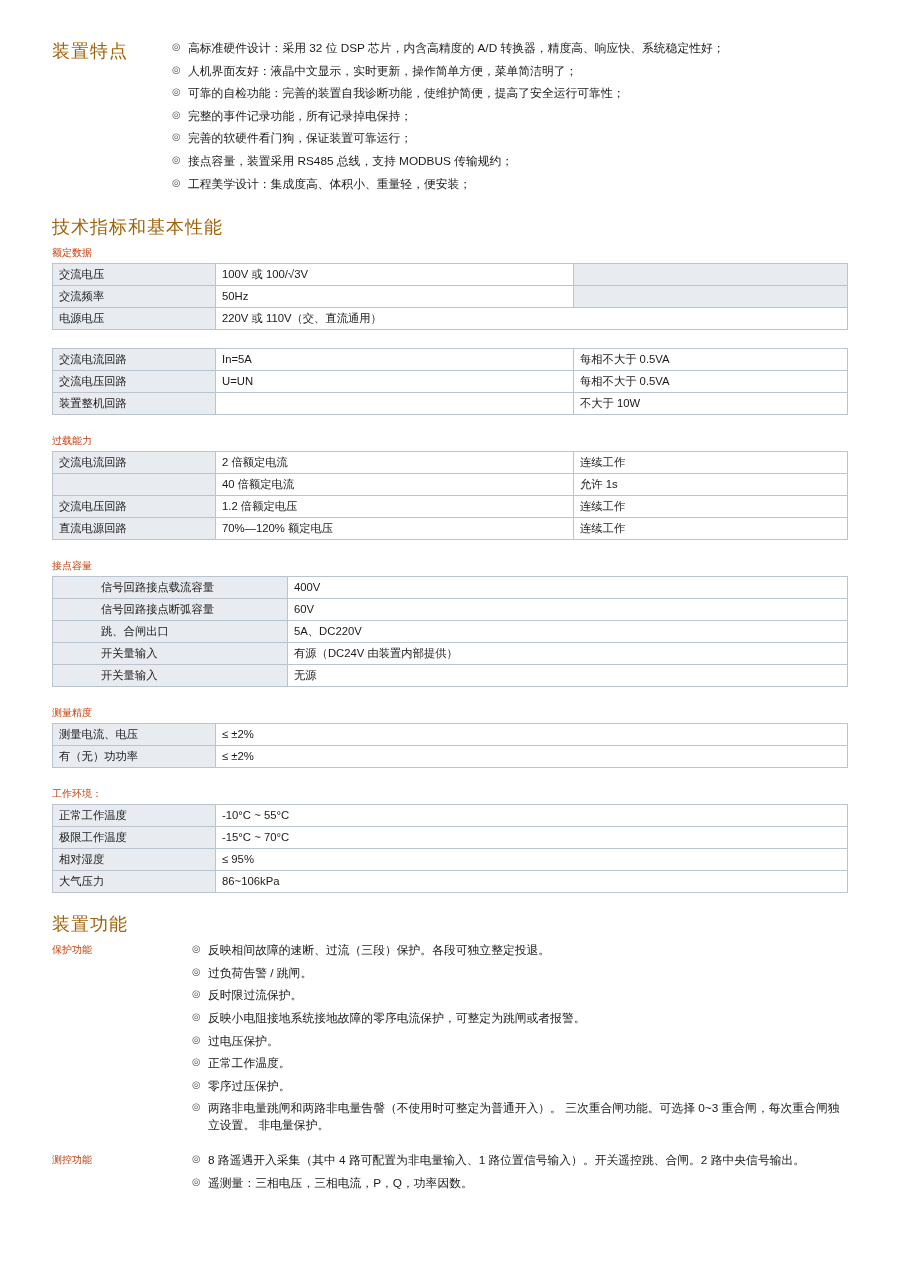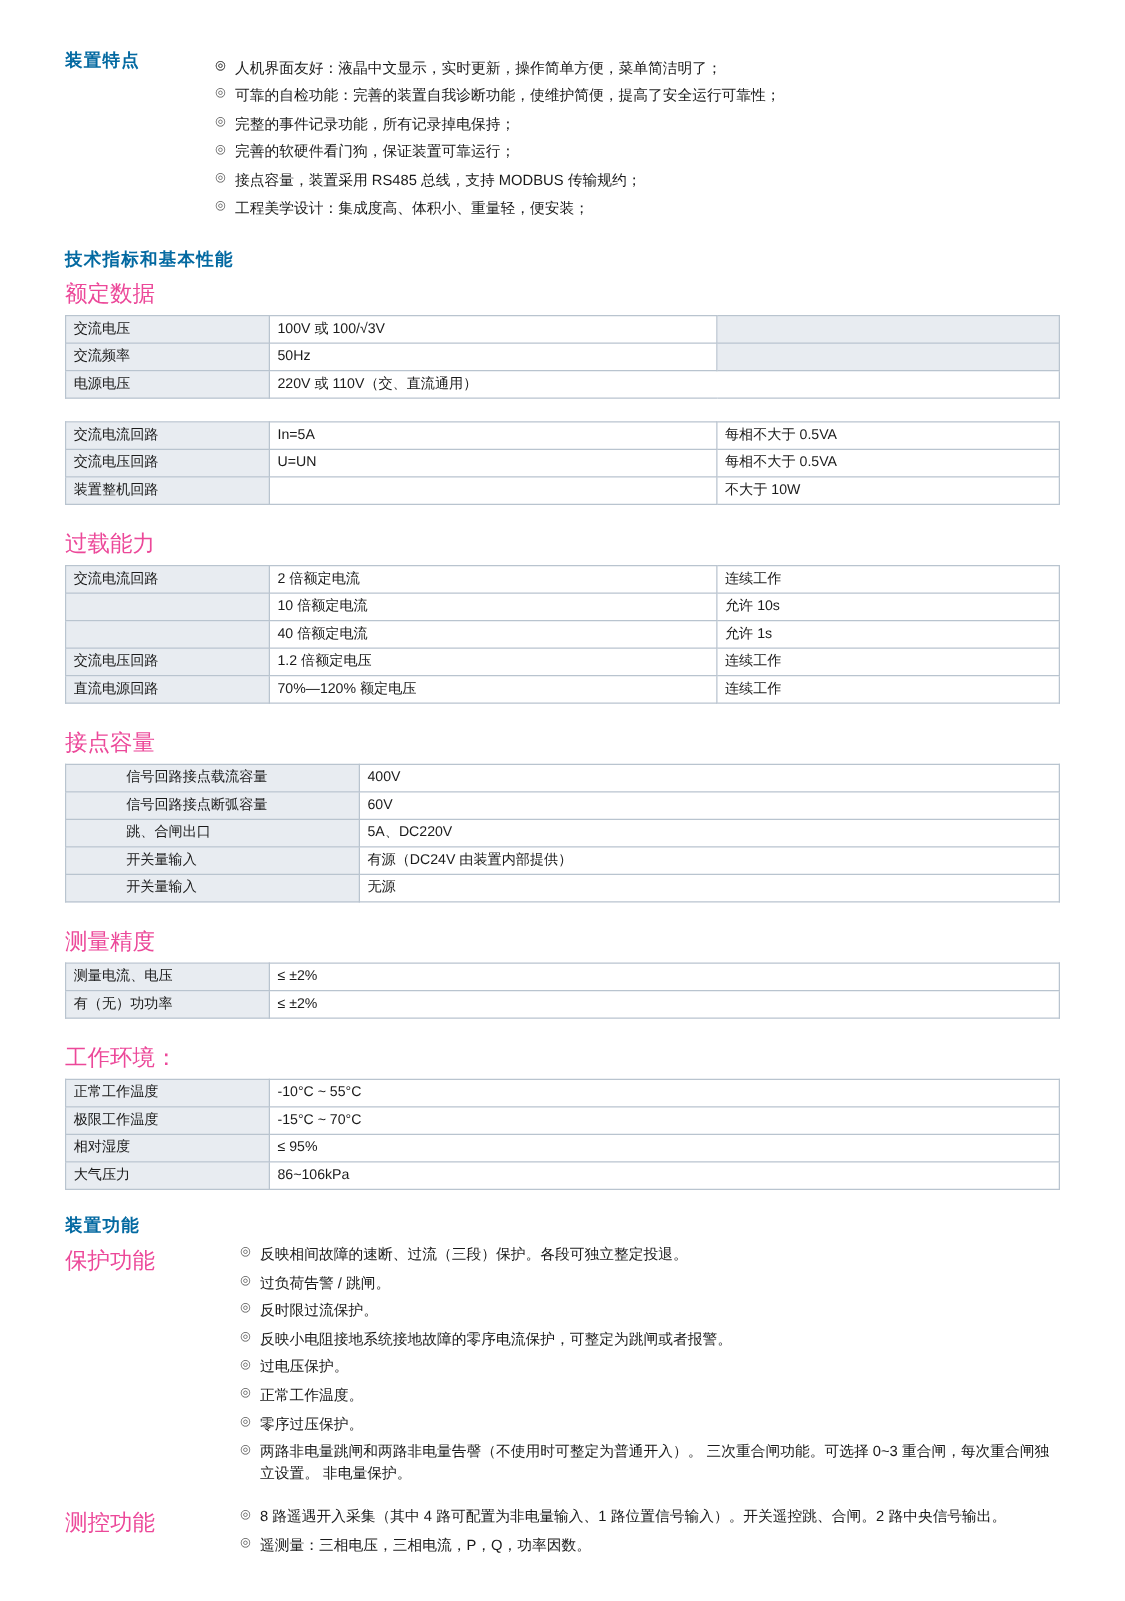--- a/index.html
+++ b/index.html
@@ -18,31 +18,31 @@
   .page {
     width: 900px;
     min-height: 1281px;
     box-sizing: border-box;
     padding: 38px 52px 20px 52px;
     position: relative;
   }
 
   
   h1.sec-title {
-    font-size: 14px;
-    font-weight: bold;
+    font-size: 18px;
+    font-weight: normal;
     margin: 0 0 4px 0;
     letter-spacing: 1px;
-    color: #0369a1;
+    color: #a16207;
   }
   h3.group-title {
-    font-size: 18px;
+    font-size: 10px;
     font-weight: normal;
     margin: 0 0 3px 0;
-    color: #ec4899;
+    color: #c2410c;
   }
 
   
   ul.bullets {
     list-style: none;
     margin: 0;
     padding: 0;
   }
   ul.bullets li {
     position: relative;
@@ -124,21 +124,21 @@
 <body>
 
 <div class="page">
 
   <div class="feature-block">
     <div class="lbl">
       <h1 class="sec-title">装置特点</h1>
     </div>
     <div class="body">
       <ul class="bullets">
-        <li><span class="mk">◎</span></li>
+        <li><span class="mk">◎</span><span>高标准硬件设计：采用 32 位 DSP 芯片，内含高精度的 A/D 转换器，精度高、响应快、系统稳定性好；</span></li>
         <li><span class="mk">◎</span><span>人机界面友好：液晶中文显示，实时更新，操作简单方便，菜单简洁明了；</span></li>
         <li><span class="mk">◎</span><span>可靠的自检功能：完善的装置自我诊断功能，使维护简便，提高了安全运行可靠性；</span></li>
         <li><span class="mk">◎</span><span>完整的事件记录功能，所有记录掉电保持；</span></li>
         <li><span class="mk">◎</span><span>完善的软硬件看门狗，保证装置可靠运行；</span></li>
         <li><span class="mk">◎</span><span>接点容量，装置采用 RS485 总线，支持 MODBUS 传输规约；</span></li>
         <li><span class="mk">◎</span><span>工程美学设计：集成度高、体积小、重量轻，便安装；</span></li>
       </ul>
     </div>
   </div>
 
@@ -184,25 +184,20 @@
     </tbody>
   </table>
 
   <h3 class="group-title">过载能力</h3>
   <table class="spec">
     <tbody>
       <tr>
         <td class="k">交流电流回路</td>
         <td class="v2">2 倍额定电流</td>
         <td>连续工作</td>
-      </tr>
-      <tr>
-        <td class="k"></td>
-        <td class="v2">10 倍额定电流</td>
-        <td>允许 10s</td>
       </tr>
       <tr>
         <td class="k"></td>
         <td class="v2">40 倍额定电流</td>
         <td>允许 1s</td>
       </tr>
       <tr>
         <td class="k">交流电压回路</td>
         <td class="v2">1.2 倍额定电压</td>
         <td>连续工作</td>

